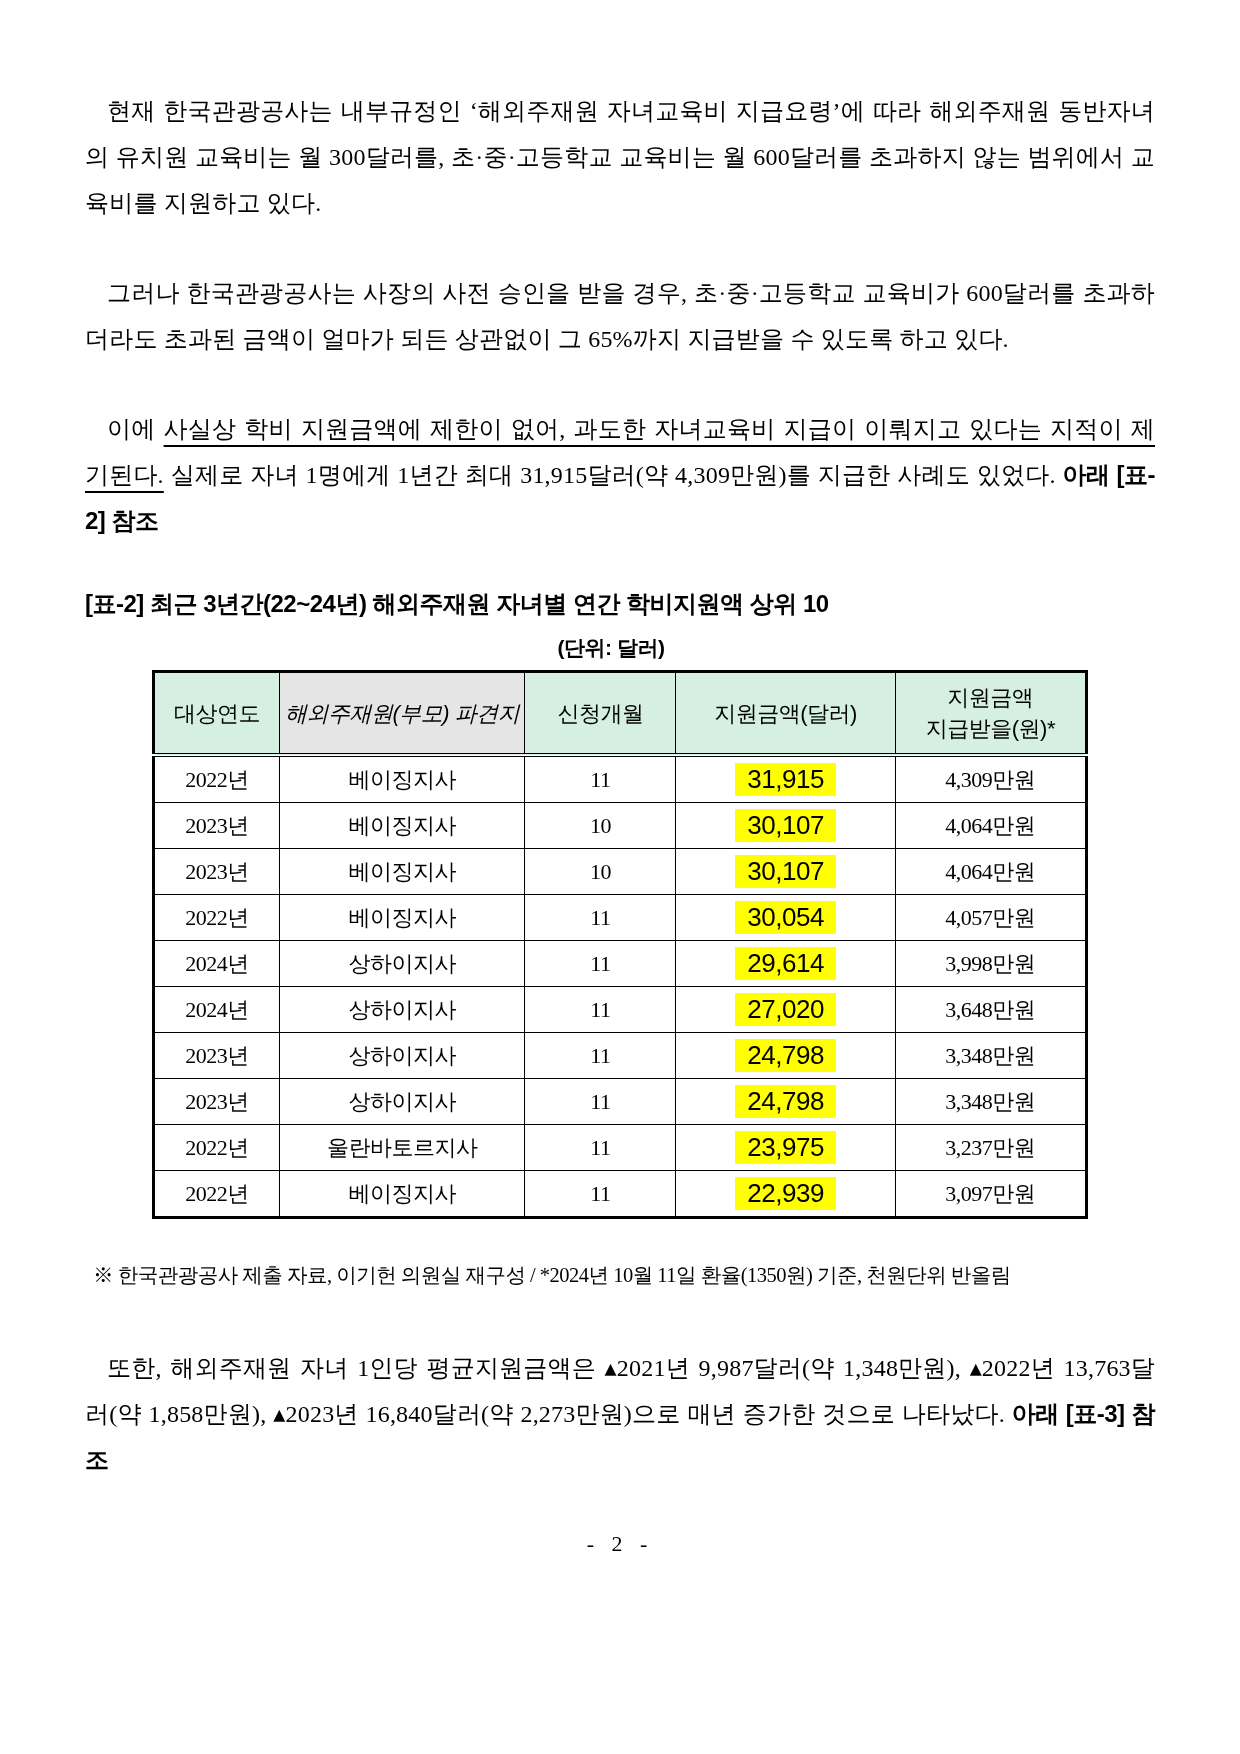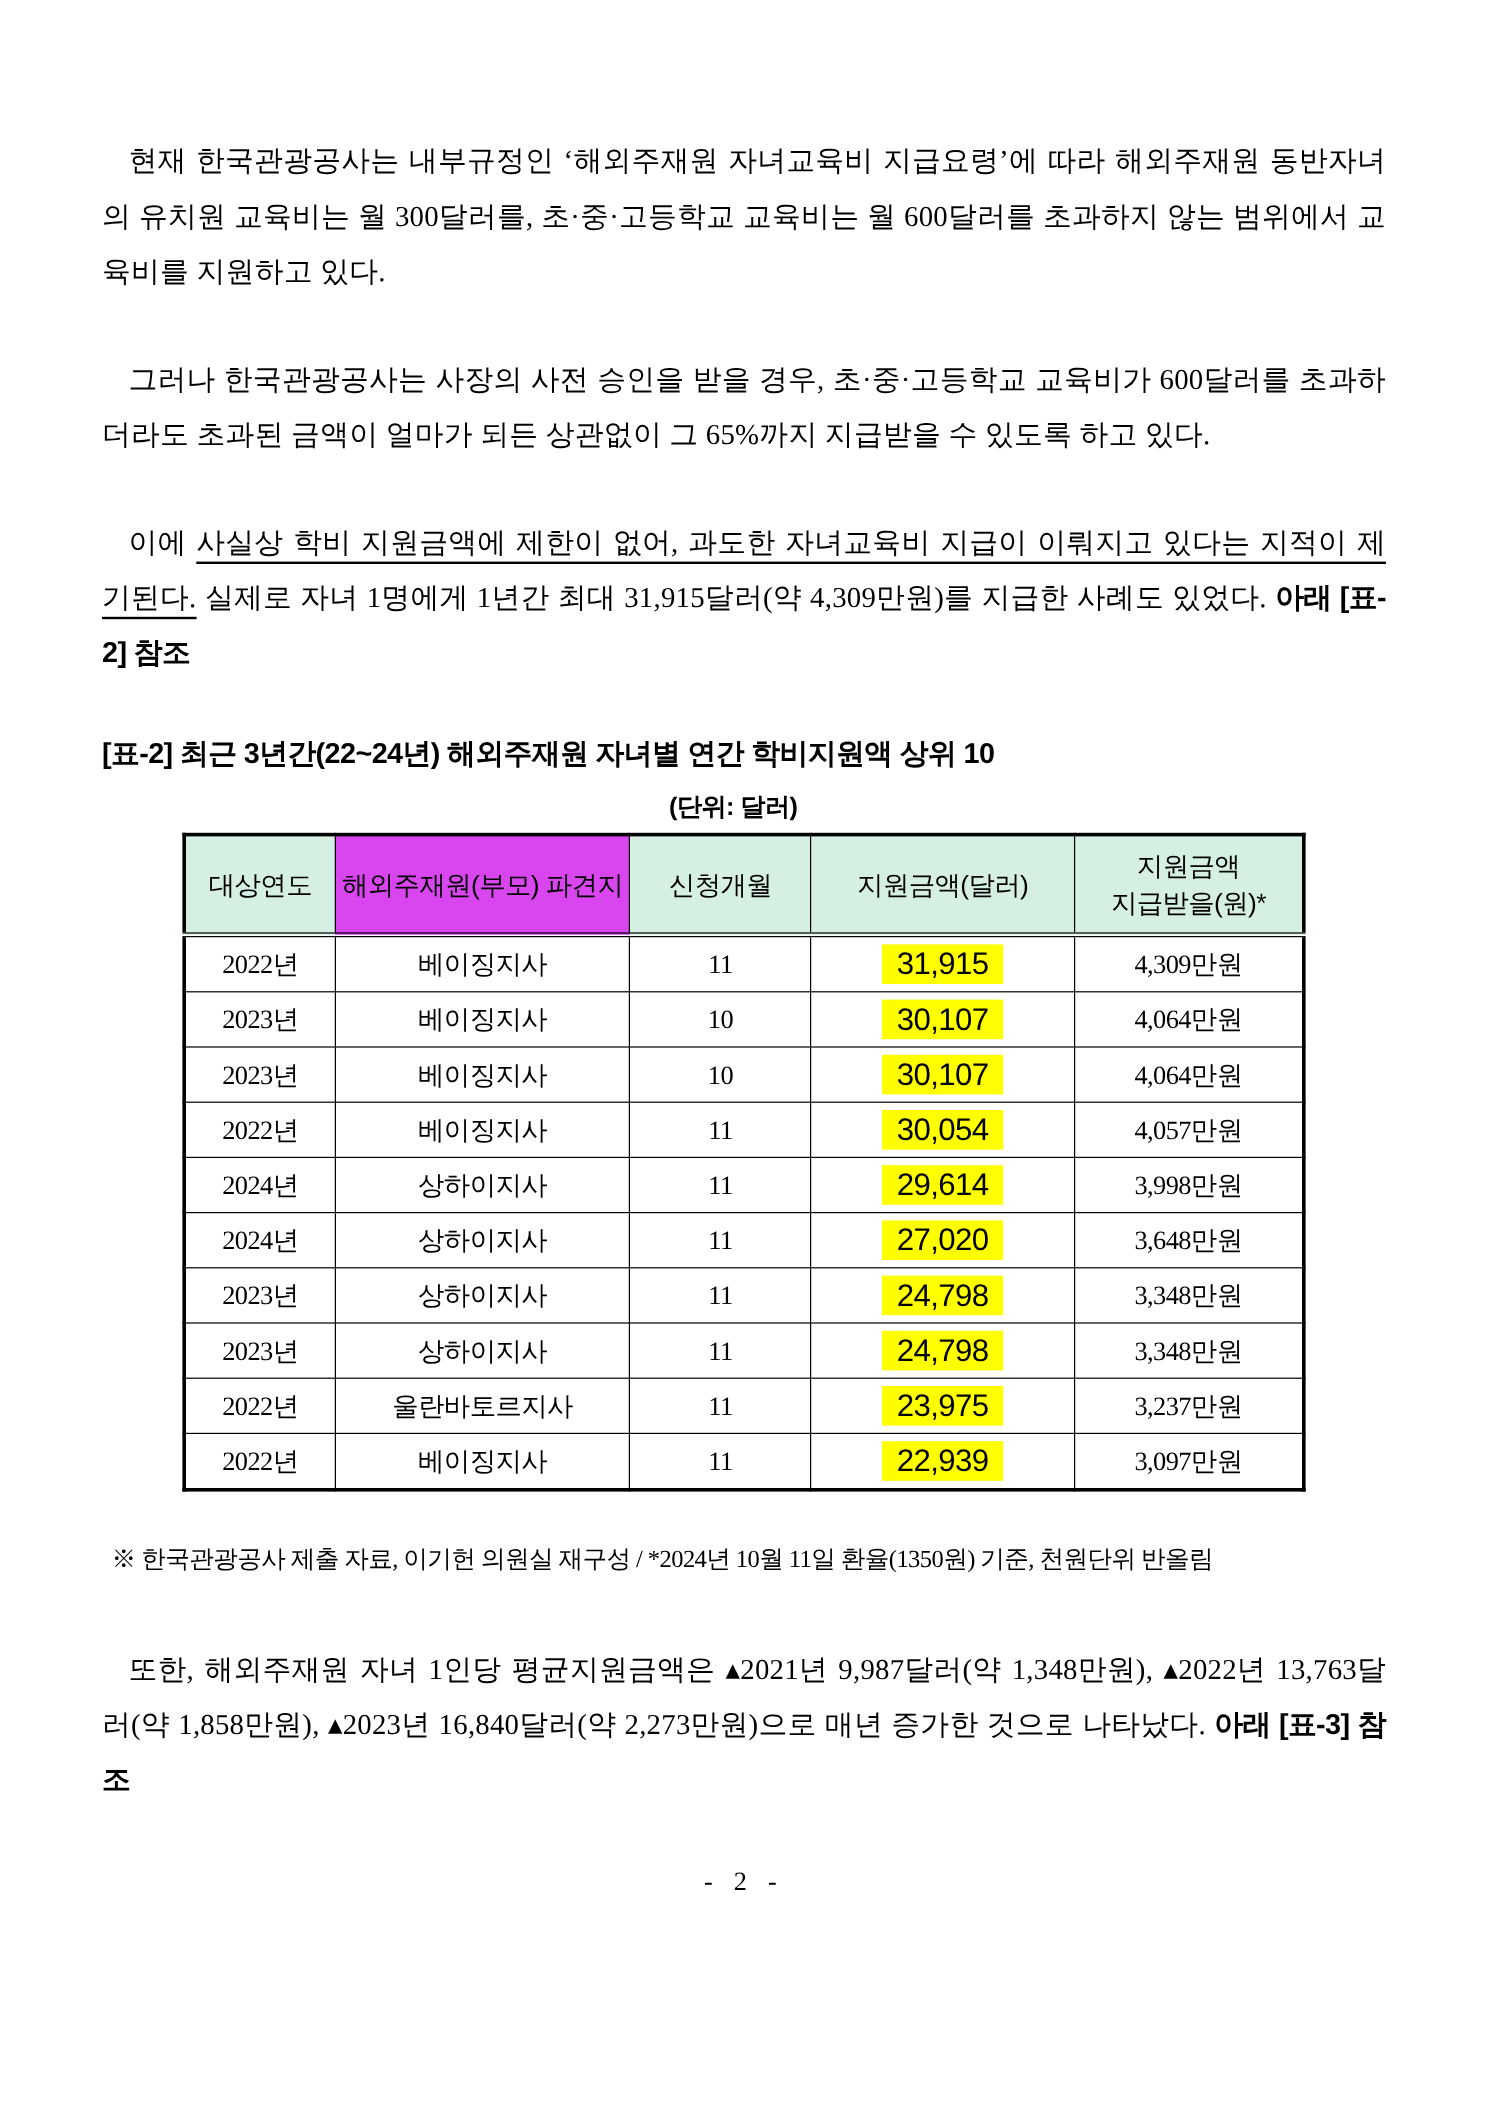--- a/index.html
+++ b/index.html
@@ -3,21 +3,21 @@
 <meta charset="utf-8">
 <style>
   html, body { margin: 0; padding: 0; background: #ffffff; }
   .page {
     position: relative;
     width: 1240px;
     height: 1754px;
     margin: 0 auto;
     background: #ffffff;
     box-sizing: border-box;
-    padding: 112px 85px 0 85px;
+    padding: 88px 85px 0 85px;
     font-family: "Liberation Serif", "DejaVu Serif", serif;
     color: #000000;
     overflow: hidden;
   }
   .para {
     font-size: 24px;
     line-height: 46px;
     text-align: justify;
     word-break: break-all;
     letter-spacing: 0.2px;
@@ -119,21 +119,21 @@
       <colgroup>
           <col style="width: 13.5%;">
           <col style="width: 26.3%;">
           <col style="width: 16.2%;">
           <col style="width: 23.5%;">
           <col style="width: 20.5%;">
         </colgroup>
       <thead>
         <tr>
           <th style="background: rgb(213, 239, 226);">대상연도</th>
-          <th style="background: #d946ef;">해외주재원(부모) 파견지</th>
+          <th style="background: #e5e5e5; font-style: italic;">해외주재원(부모) 파견지</th>
           <th style="background: rgb(213, 239, 226);">신청개월</th>
           <th style="background: rgb(213, 239, 226);">지원금액(달러)</th>
           <th style="background: rgb(213, 239, 226);"><span>지원금액</span><br><span>지급받을(원)*</span></th>
         </tr>
       </thead>
       <tbody>
           <tr>
             <td>2022년</td>
             <td>베이징지사</td>
             <td>11</td>

